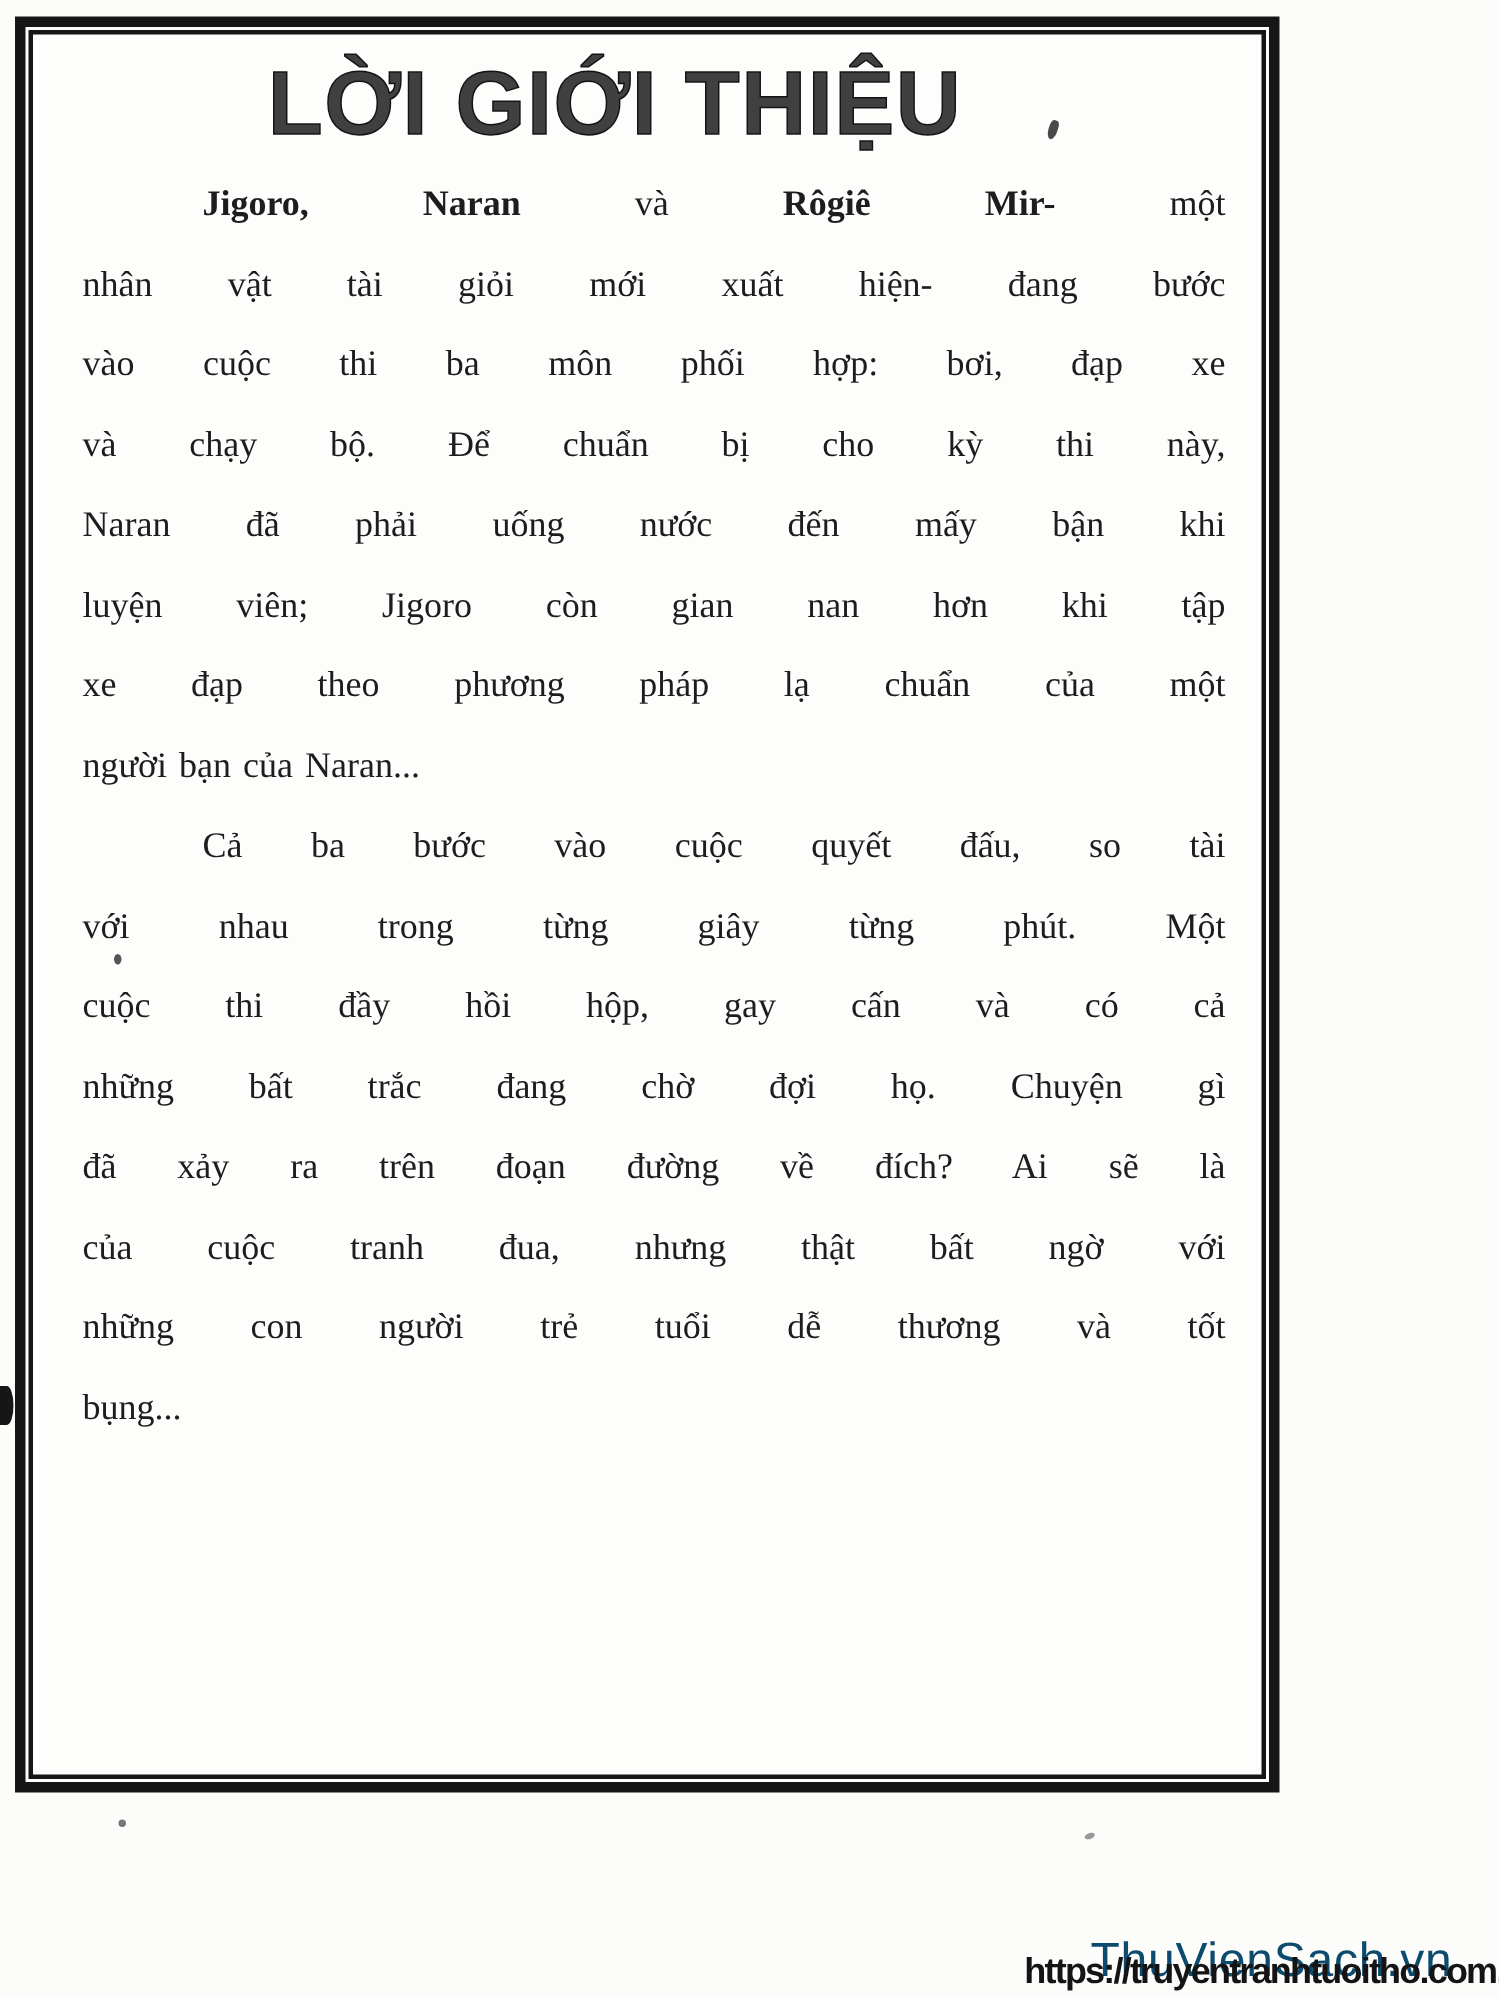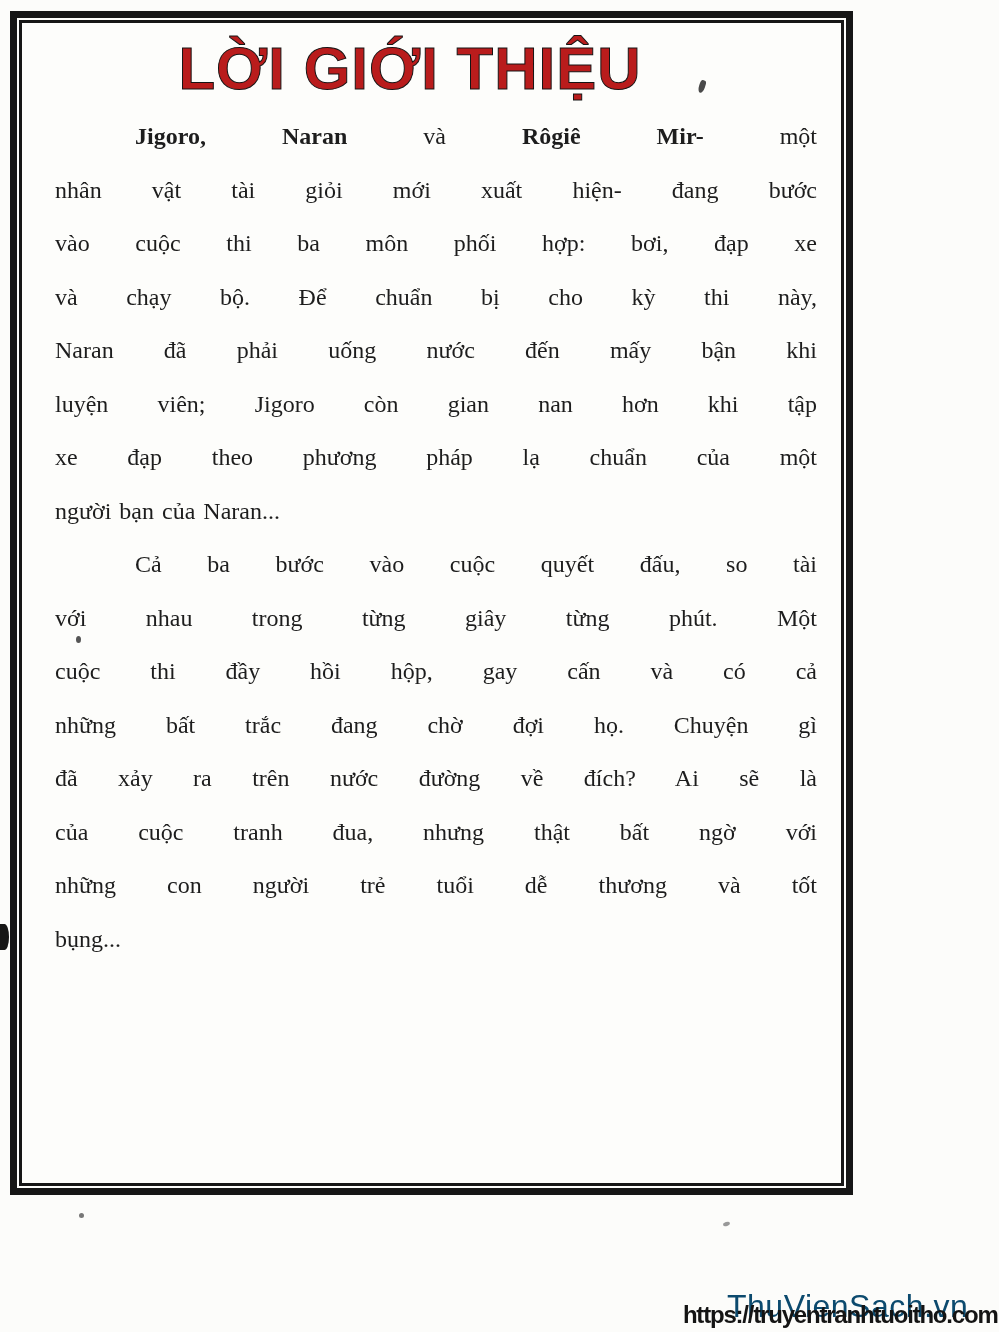--- a/index.html
+++ b/index.html
@@ -37,21 +37,21 @@
     color: #1d1d1d;
   }
   h1.page-title {
     font-family: "Liberation Sans", "DejaVu Sans", sans-serif;
     font-weight: bold;
     font-size: 60px;
     line-height: 64px;
     letter-spacing: 1px;
     text-align: center;
     margin: 14px 52px 9px 0;
-    color: #b91c1c;
+    color: #404040;
     -webkit-text-stroke: 1px #141414;
   }
   .paragraphs {
     font-size: 24px;
     word-spacing: 2px;
   }
   .line {
     line-height: 53.5px;
     height: 53.5px;
     text-align: justify;
@@ -104,21 +104,21 @@
           <div class="line"><span>vào cuộc thi ba môn phối hợp: bơi, đạp xe</span></div>
           <div class="line"><span>và chạy bộ. Để chuẩn bị cho kỳ thi này,</span></div>
           <div class="line"><span>Naran đã phải uống nước đến mấy bận khi</span></div>
           <div class="line"><span>luyện viên; Jigoro còn gian nan hơn khi tập</span></div>
           <div class="line"><span>xe đạp theo phương pháp lạ chuẩn của một</span></div>
           <div class="line last"><span>người bạn của Naran...</span></div>
           <div class="line indent"><span>Cả ba bước vào cuộc quyết đấu, so tài</span></div>
           <div class="line"><span>với nhau trong từng giây từng phút. Một</span></div>
           <div class="line"><span>cuộc thi đầy hồi hộp, gay cấn và có cả</span></div>
           <div class="line"><span>những bất trắc đang chờ đợi họ. Chuyện gì</span></div>
-          <div class="line"><span>đã xảy ra trên nước đường về đích? Ai sẽ là</span></div>
+          <div class="line"><span>đã xảy ra trên đoạn đường về đích? Ai sẽ là</span></div>
           <div class="line"><span>của cuộc tranh đua, nhưng thật bất ngờ với</span></div>
           <div class="line"><span>những con người trẻ tuổi dễ thương và tốt</span></div>
           <div class="line last"><span>bụng...</span></div>
         </div>
     </div>
   </div>
 </div>
 
 <div class="watermark-site" style="color: #0c4a6e;">ThuVienSach.vn</div>
 <div class="watermark-url" style="color: rgb(20, 20, 20);">https://truyentranhtuoitho.com.</div>

